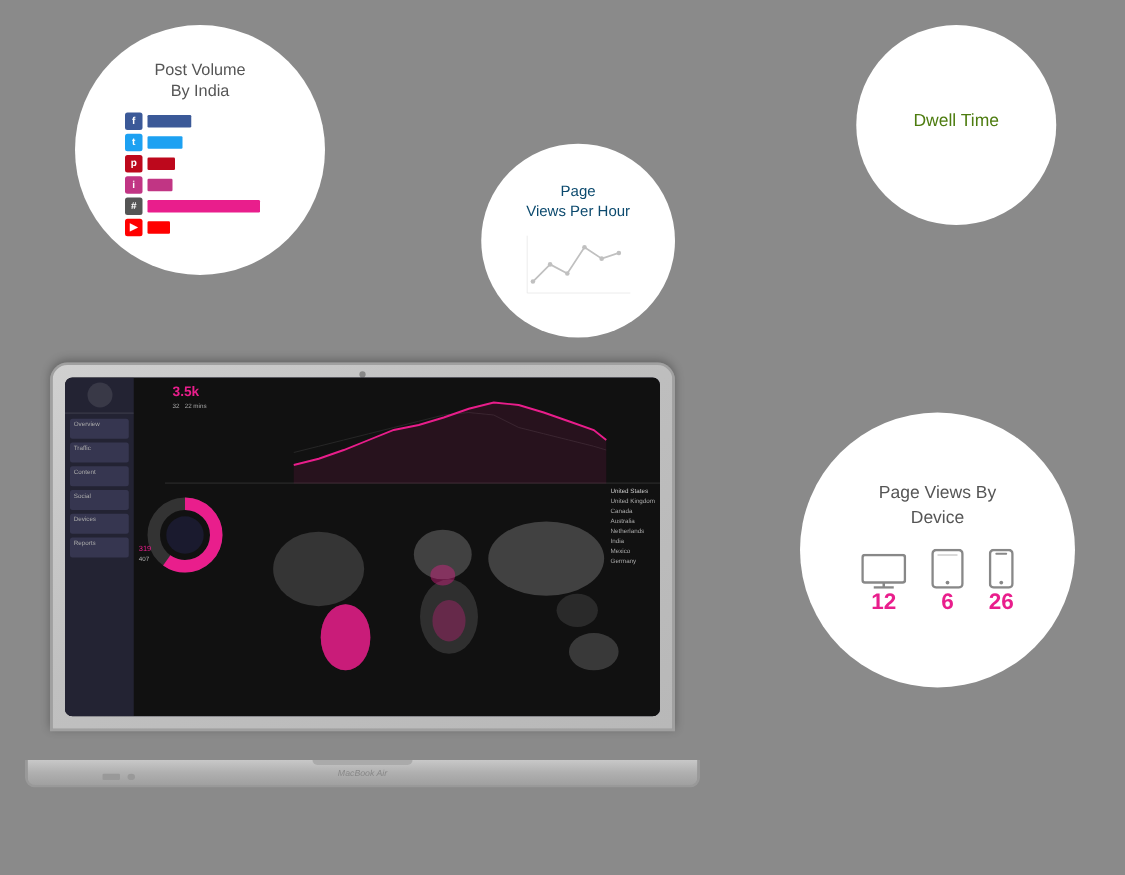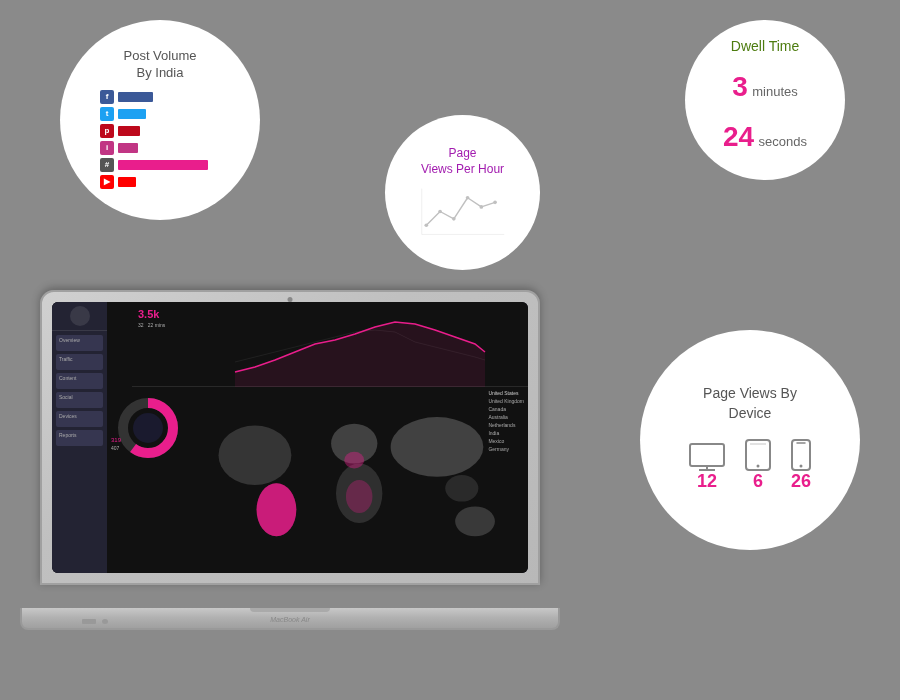--- a/index.html
+++ b/index.html
@@ -74,21 +74,21 @@
     
     .bubble-page-views {
       width: 155px;
       height: 155px;
       top: 115px;
       left: 385px;
     }
 
     .bubble-page-views .bubble-title {
       font-size: 12px;
-      color: #a21caf;
+      color: #0c4a6e;
       line-height: 1.3;
       margin-bottom: 6px;
     }
 
     
     .bubble-dwell-time {
       width: 160px;
       height: 160px;
       top: 20px;
       right: 55px;
@@ -351,30 +351,20 @@
     <circle cx="25" cy="30" r="2" fill="#c0c0c0"></circle>
     <circle cx="40" cy="38" r="2" fill="#c0c0c0"></circle>
     <circle cx="55" cy="15" r="2" fill="#c0c0c0"></circle>
     <circle cx="70" cy="25" r="2" fill="#c0c0c0"></circle>
     <circle cx="85" cy="20" r="2" fill="#c0c0c0"></circle>
   </svg>
 </div>
 
 <div class="bubble bubble-dwell-time">
   <div class="bubble-title">Dwell Time</div>
-  <div class="dwell-stats">
-    <div>
-      <span class="dwell-number">3</span>
-      <span class="dwell-label">minutes</span>
-    </div>
-    <div>
-      <span class="dwell-number">24</span>
-      <span class="dwell-label">seconds</span>
-    </div>
-  </div>
 </div>
 
 <div class="bubble bubble-device">
   <div class="bubble-title" style="white-space: pre-line;">Page Views By
 Device</div>
   <div class="device-row">
 
     <div class="device-item">
       <svg width="36" height="28" viewBox="0 0 36 28">
         <rect x="1" y="1" width="34" height="22" rx="2" ry="2" fill="none" stroke="#888" stroke-width="2"></rect>

